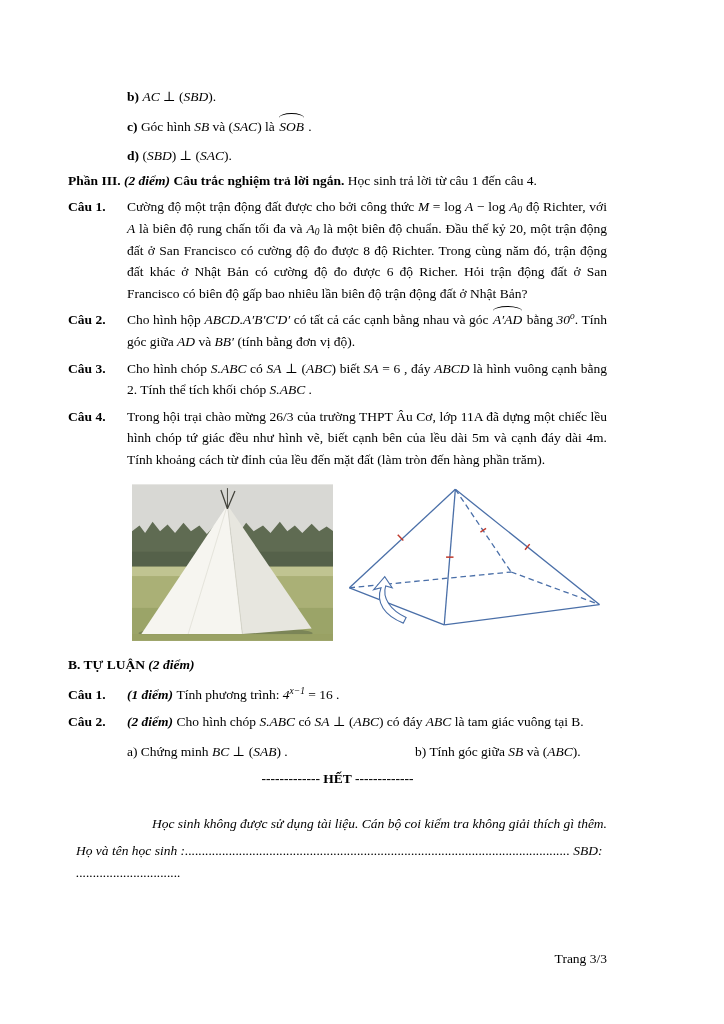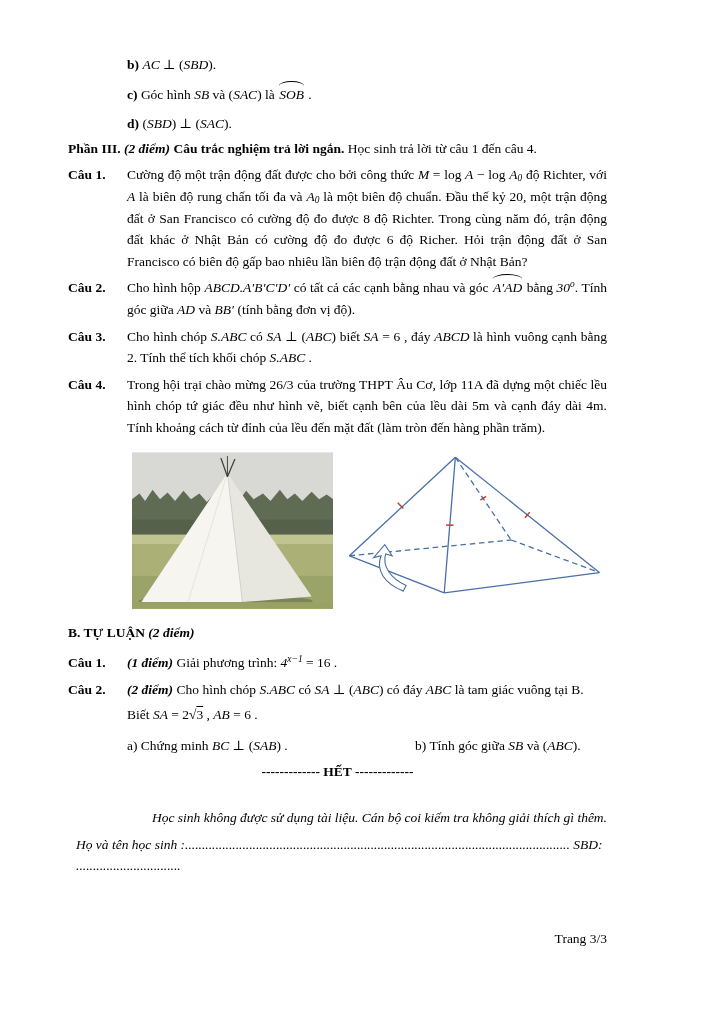--- a/index.html
+++ b/index.html
@@ -2,39 +2,39 @@
 <html><head>
 <meta charset="utf-8">
 <style>
   html,body{margin:0;padding:0;background:#ffffff;}
   body{
     width:724px;height:1024px;overflow:hidden;
     font-family:"Liberation Serif","DejaVu Serif",serif;
     font-size:13.5px;line-height:1.6;color:#000;
   }
   .page{position:relative;width:676px;height:1024px;box-sizing:border-box;
-        padding:54px 69px 0 68px;}
+        padding:86px 69px 0 68px;}
   p{margin:0;}
   .item{margin:0 0 8px 59px;}
   .item-last{margin-bottom:3px;}
   .part-header{margin:0 0 5px 0;}
   .q{display:flex;margin-bottom:5px;}
   .q-label{flex:0 0 59px;font-weight:bold;}
   .q-body{flex:1;text-align:justify;}
   .q-body-plain{flex:1;}
   .figures{display:flex;gap:9px;margin:8px 0 8px 64px;align-items:flex-start;}
   .section-b{font-weight:bold;margin:6px 0 9px 0;}
   .essay-line2{margin-top:4px;}
   .ab-row{display:flex;margin-top:9px;}
   .ab-a{flex:0 0 288px;}
   .ab-b{flex:1;}
   .het{text-align:center;font-weight:bold;}
   .note{text-align:right;font-style:italic;margin-top:24px;}
   .name-line{font-style:italic;margin-top:5px;padding-left:8px;}
-  .footer{position:absolute;top:928px;right:69px;}
+  .footer{position:absolute;top:948px;right:69px;}
   
   .s-b{font-weight:bold;}
   .s-i{font-style:italic;}
   .s-bi{font-weight:bold;font-style:italic;}
   .s-sup{font-size:.7em;vertical-align:.5em;line-height:0;}
   .s-sub{font-size:.7em;vertical-align:-.2em;line-height:0;}
   .s-v{text-decoration:overline;}
   .s-h{position:relative;display:inline-block;padding:0 1px;}
   .s-h::before{content:"";position:absolute;left:1px;right:1px;top:-3px;height:4px;
     border-top:1.3px solid #000;border-radius:50% 50% 0 0/100% 100% 0 0;}
@@ -114,28 +114,27 @@
 
       <path d="M66,150 C46,142 36,128 42,112 L34,114 L46,100 L54,112 L47,110 C43,123 52,136 69,144 Z" fill="#ffffff" stroke-width="1.2" stroke="#4a6fa8"></path>
     </svg>
 
   </div>
 
   <p class="section-b"><span class="s-b">B. TỰ LUẬN </span><span class="s-bi">(2 điểm)</span></p>
 
   <div class="q">
     <div class="q-label">Câu 1.</div>
-    <div class="q-body-plain"><span class="s-bi">(1 điểm) </span><span>Giải phương trình: </span><span class="s-i">4</span><span class="s-sup s-i">x−1</span><span> = 16</span><span> .</span></div>
+    <div class="q-body-plain"><span class="s-bi">(1 điểm) </span><span>Tính phương trình: </span><span class="s-i">4</span><span class="s-sup s-i">x−1</span><span> = 16</span><span> .</span></div>
   </div>
 
   <div class="q">
     <div class="q-label">Câu 2.</div>
     <div class="q-body-plain">
       <p><span class="s-bi">(2 điểm) </span><span>Cho hình chóp </span><span class="s-i">S.ABC</span><span> có </span><span class="s-i">SA</span><span> ⊥ (</span><span class="s-i">ABC</span><span>) có đáy </span><span class="s-i">ABC</span><span> là tam giác vuông tại B.</span></p>
-      <p class="essay-line2"><span>Biết </span><span class="s-i">SA</span><span> = 2√</span><span class="s-v">3</span><span> , </span><span class="s-i">AB</span><span> = 6 .</span></p>
       <div class="ab-row">
         <p class="ab-a"><span>a) Chứng minh </span><span class="s-i">BC</span><span> ⊥ (</span><span class="s-i">SAB</span><span>) .</span></p>
         <p class="ab-b"><span>b) Tính góc giữa </span><span class="s-i">SB</span><span> và (</span><span class="s-i">ABC</span><span>).</span></p>
       </div>
     </div>
   </div>
 
   <p class="het">------------- HẾT -------------</p>
   <p class="note">Học sinh không được sử dụng tài liệu. Cán bộ coi kiểm tra không giải thích gì thêm.</p>
   <p class="name-line">Họ và tên học sinh :.................................................................................................................. SBD: ...............................</p>

